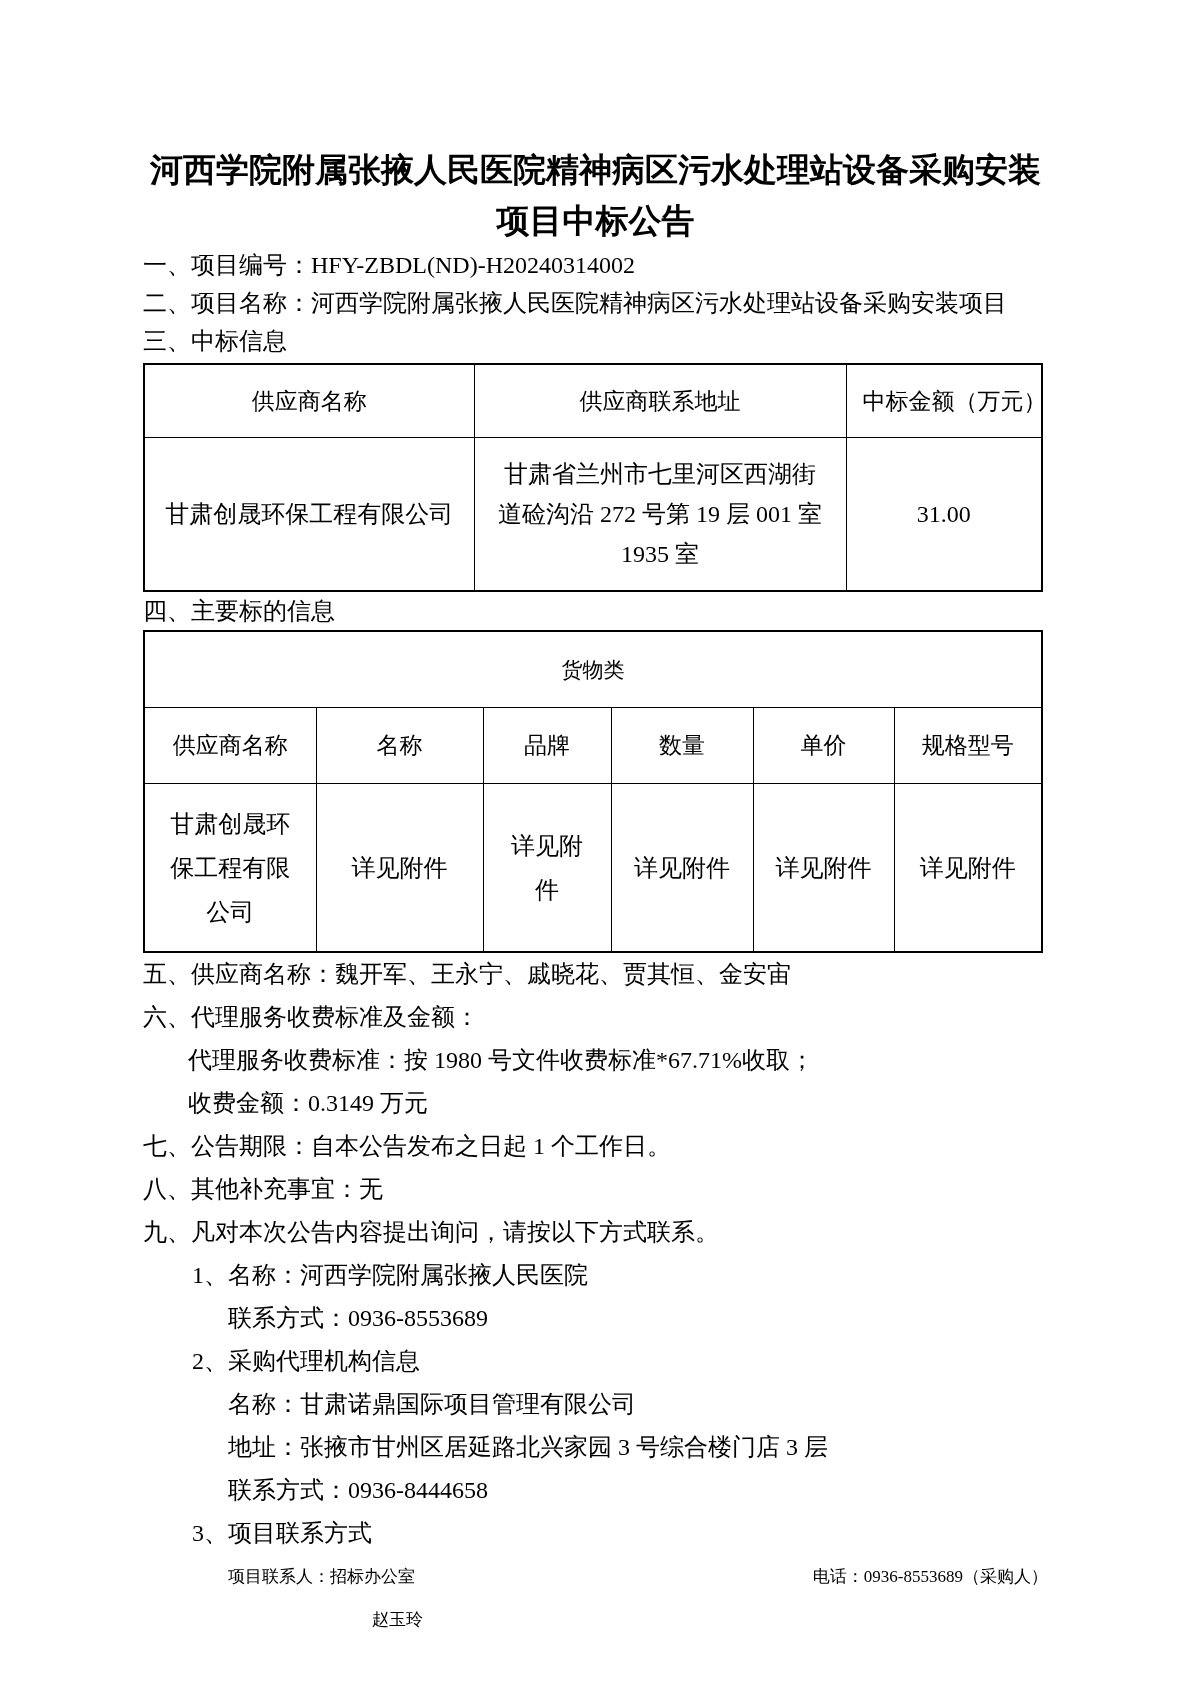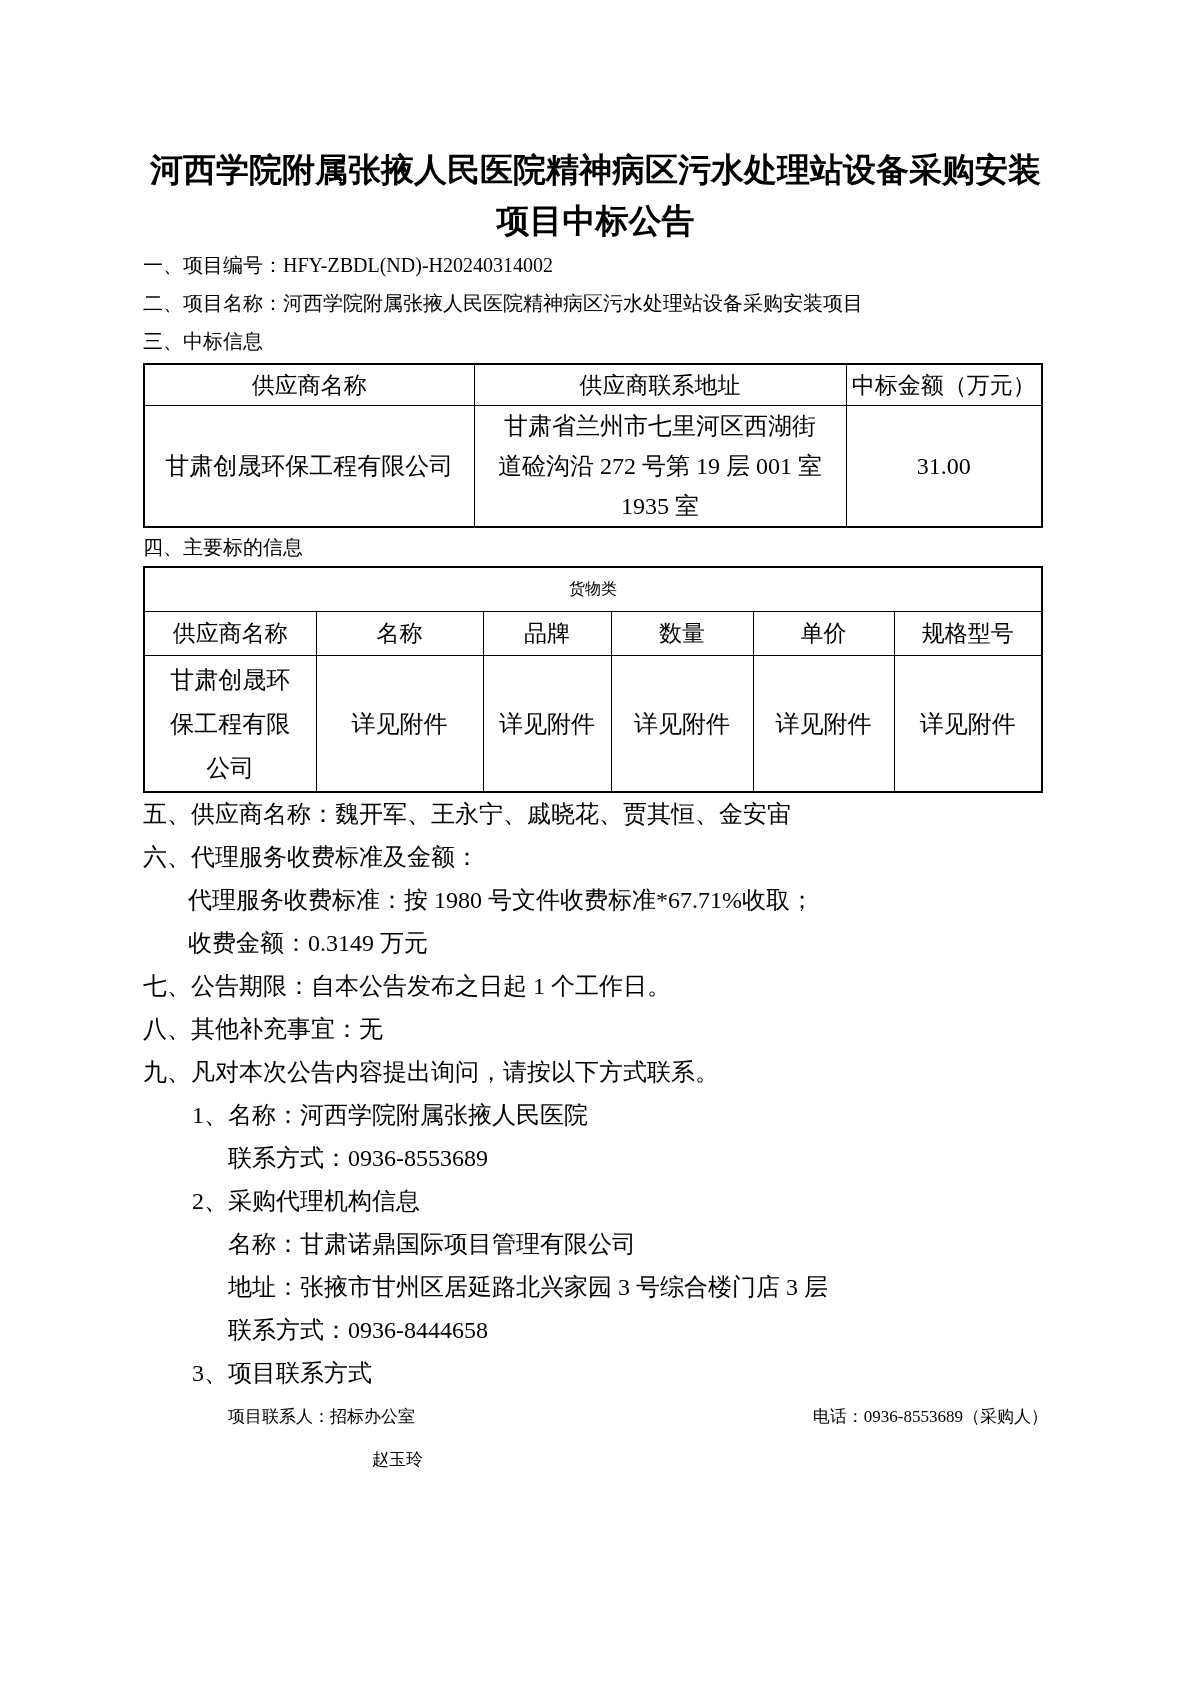--- a/index.html
+++ b/index.html
@@ -16,39 +16,39 @@
   
   .doc-title{
     text-align:center;
     font-family:"Liberation Sans","DejaVu Sans",sans-serif;
     font-weight:bold;
     font-size:33px;
     line-height:51px;
     margin:0;
   }
   
-  .sec{font-size:20px;line-height:38px;margin:0;white-space:nowrap;}
+  .sec{font-size:24px;line-height:38px;margin:0;white-space:nowrap;}
   .sec43{font-size:24px;line-height:43px;margin:0;white-space:nowrap;}
   .ind-fee{margin-left:45px;}
   .ind-sub{margin-left:49px;}
   .ind-detail{margin-left:85px;}
   
   table{border-collapse:collapse;table-layout:fixed;margin-left:0;}
   table,th,td{border:1px solid #000;}
   table{border-width:2px;}
   th,td{
     font-weight:normal;text-align:center;vertical-align:middle;
-    padding:0;font-size:24px;
+    padding:16px;font-size:24px;
   }
   .t1{width:898px;margin-top:3px;}
   .t1 .hrow th{height:40px;font-size:23px;white-space:nowrap;}
   .t1 .drow td{height:120px;line-height:40px;}
   .t1 .addr-cell{padding:0 21px;}
   .t2{width:898px;margin-top:0;}
-  .t2 .cat-row th{height:43px;font-size:16px;}
+  .t2 .cat-row th{height:43px;font-size:21px;}
   .t2 .hrow th{height:43px;font-size:23px;white-space:nowrap;}
   .t2 .drow td{height:135px;line-height:44px;}
   .t2 .supplier-cell{padding:0 18px;}
   
   .contact-row{display:flex;font-size:17px;line-height:43px;margin-left:85px;white-space:nowrap;justify-content:space-between;}
   .c-left{width:405px;flex:0 0 405px;}
   .c-left.second{box-sizing:border-box;padding-left:144px;}
 </style>
 </head>
 <body>

